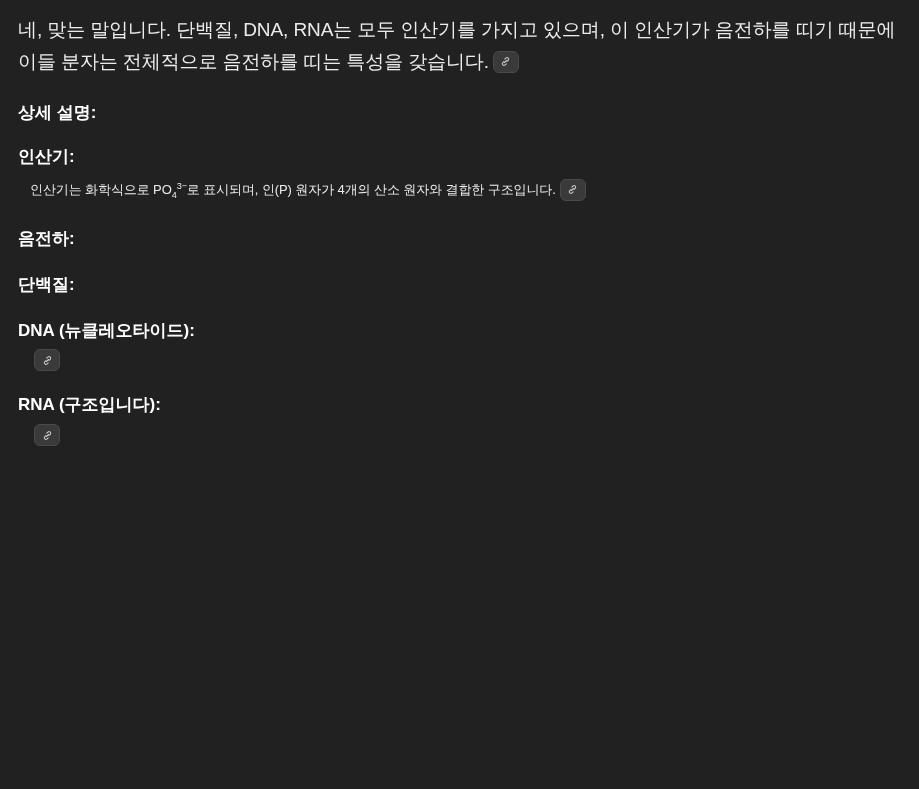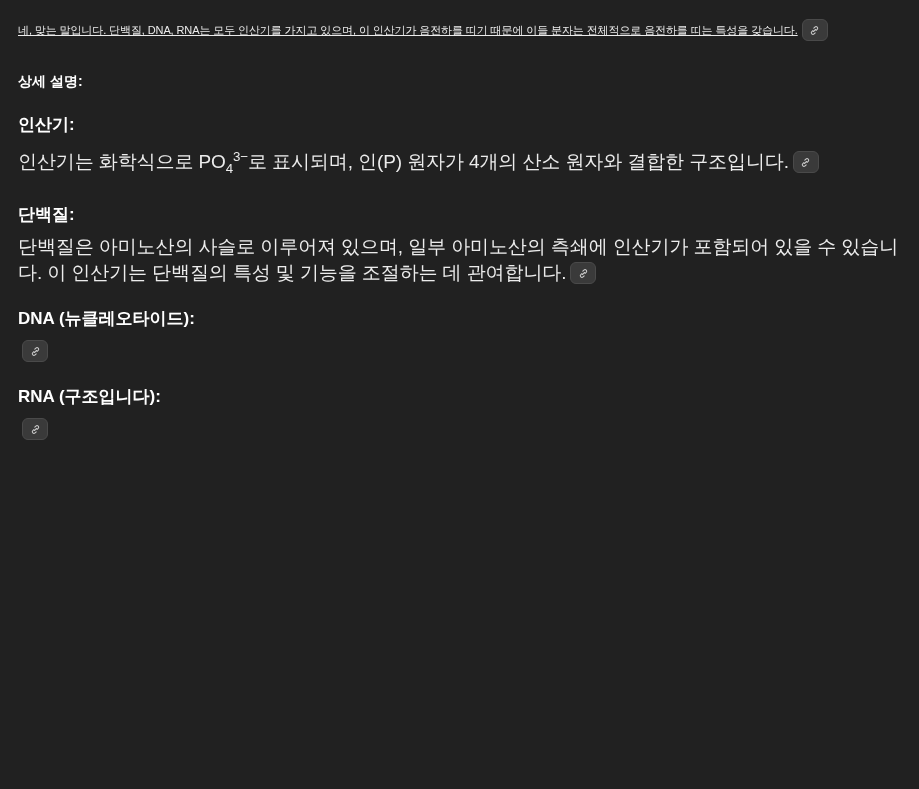--- a/index.html
+++ b/index.html
@@ -13,35 +13,34 @@
     overflow: hidden;
     font-family: "Liberation Sans", "DejaVu Sans", sans-serif;
     color: #ececec;
   }
   .answer {
     padding: 14px 18px 0 18px;
     box-sizing: border-box;
     width: 919px;
   }
   p.para {
-    margin: 0 0 6px 0;
-    font-size: 19px;
-    line-height: 26px;
+    margin: 0 0 6px 12px;
+    font-size: 13px;
+    line-height: 21px;
     color: #ececec;
     letter-spacing: -0.1px;
   }
   p.lead {
     margin: 0 0 22px 0;
-    font-size: 11px;
+    font-size: 19px;
     line-height: 32px;
-    text-decoration: underline;
   }
   h3.section-title {
     margin: 0 0 18px 0;
-    font-size: 14px;
+    font-size: 17px;
     line-height: 26px;
     font-weight: bold;
     color: #ffffff;
   }
   h4.item-title {
     margin: 8px 0 6px 0;
     font-size: 17px;
     line-height: 26px;
     font-weight: bold;
     color: #ffffff;
@@ -101,31 +100,25 @@
     <p class="para">
       <span>인산기는 화학식으로 PO</span><sub>4</sub><sup>3−</sup><span>로 표시되며, 인(P) 원자가 4개의 산소 원자와 결합한 구조입니다.</span><span class="cite">
           <svg viewBox="0 0 16 16">
             <path d="M6.5 9.5 L9.5 6.5 M7 4.6 L8.6 3 a2.3 2.3 0 0 1 3.3 3.3 L10.3 7.9 M9 11.4 L7.4 13 a2.3 2.3 0 0 1 -3.3 -3.3 L5.7 8.1"></path>
           </svg>
         </span>
     </p>
   </div>
 
   <div class="block">
+    <h4 class="item-title">음전하:</h4>
   </div>
 
   <div class="block">
     <h4 class="item-title">단백질:</h4>
-    <p class="para">
-      <span>단백질은 아미노산의 사슬로 이루어져 있으며, 일부 아미노산의 측쇄에 인산기가 포함되어 있을 수 있습니다. 이 인산기는 단백질의 특성 및 기능을 조절하는 데 관여합니다.</span><span class="cite">
-          <svg viewBox="0 0 16 16">
-            <path d="M6.5 9.5 L9.5 6.5 M7 4.6 L8.6 3 a2.3 2.3 0 0 1 3.3 3.3 L10.3 7.9 M9 11.4 L7.4 13 a2.3 2.3 0 0 1 -3.3 -3.3 L5.7 8.1"></path>
-          </svg>
-        </span>
-    </p>
   </div>
 
   <div class="block">
     <h4 class="item-title">DNA (뉴클레오타이드):</h4>
     <p class="para">
       <span class="cite">
           <svg viewBox="0 0 16 16">
             <path d="M6.5 9.5 L9.5 6.5 M7 4.6 L8.6 3 a2.3 2.3 0 0 1 3.3 3.3 L10.3 7.9 M9 11.4 L7.4 13 a2.3 2.3 0 0 1 -3.3 -3.3 L5.7 8.1"></path>
           </svg>
         </span>

